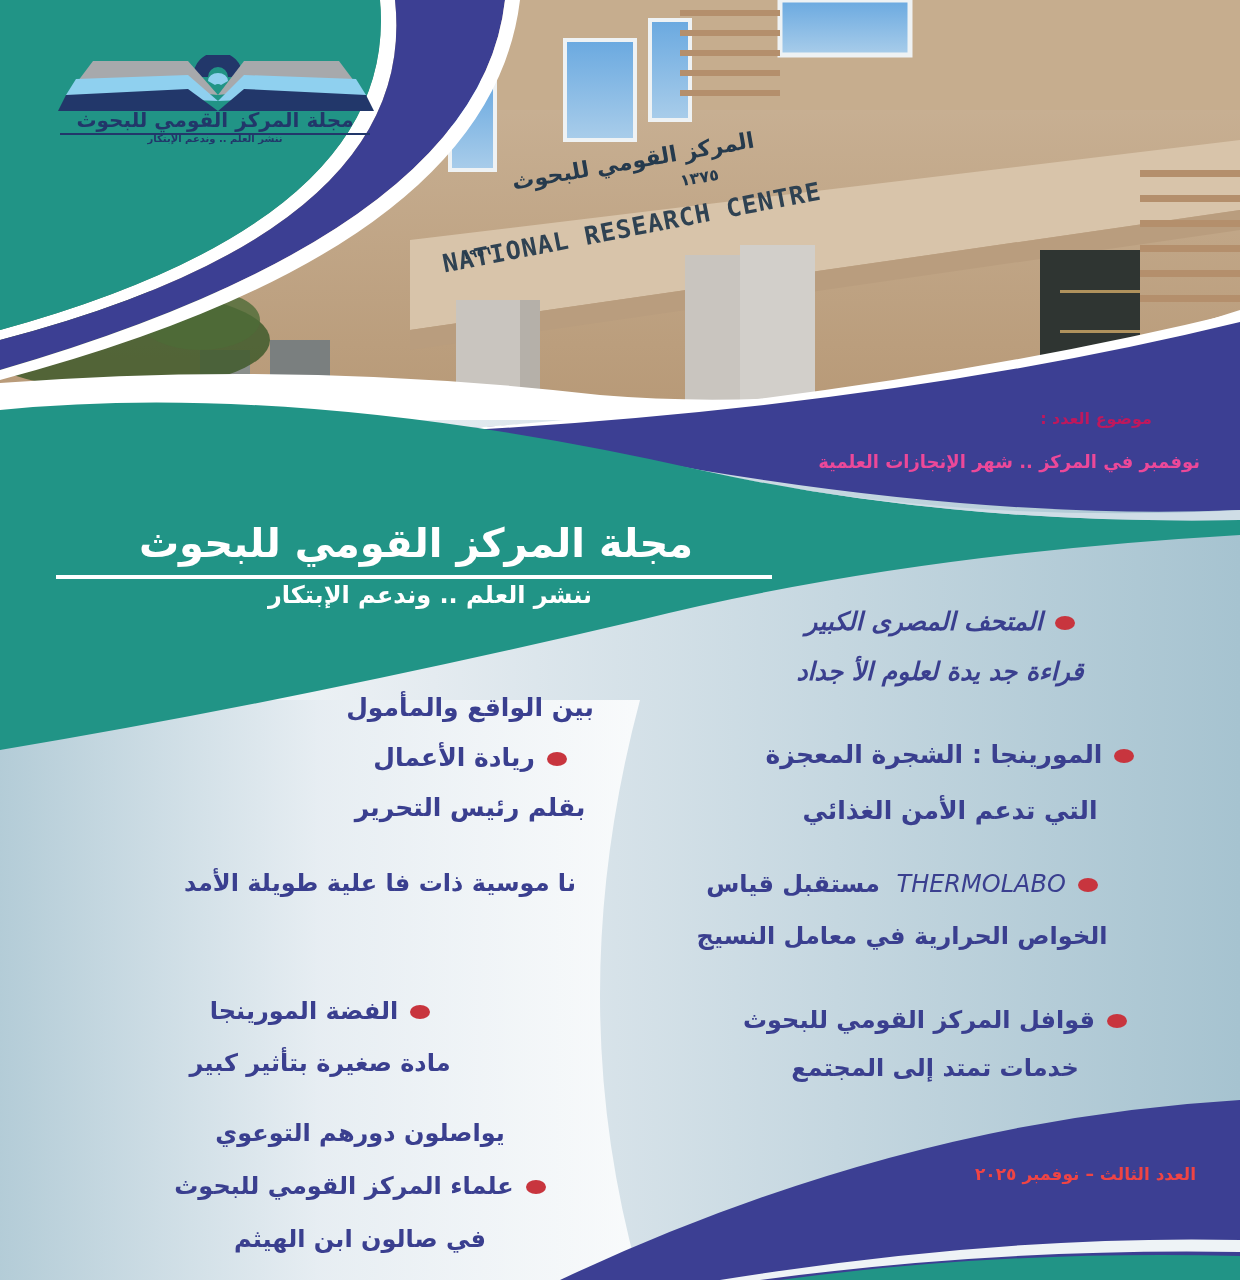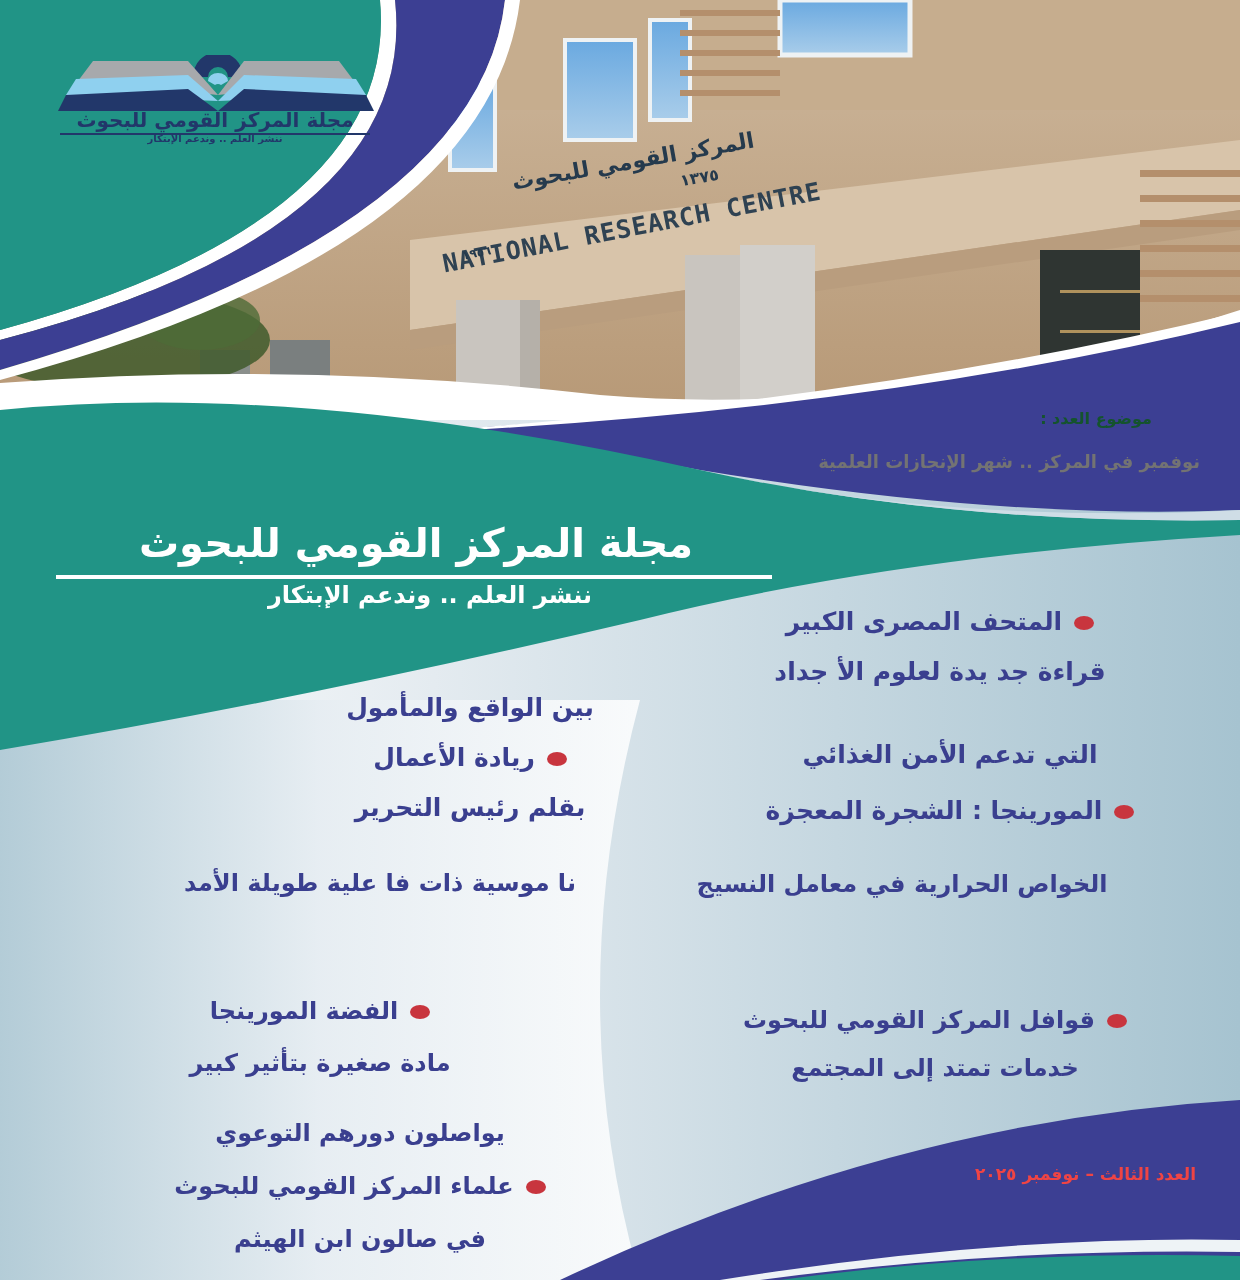--- a/index.html
+++ b/index.html
@@ -12,22 +12,22 @@
   .logo-title { left: 60px; top: 108px; width: 310px; text-align: center; color: #22376a; font-size: 20px; font-weight: bold; direction: rtl; border-bottom: 2px solid #22376a; padding-bottom: 1px; }
   .logo-sub { left: 60px; top: 133px; width: 310px; text-align: center; color: #22376a; font-size: 10px; font-weight: bold; direction: rtl; }
 
   
   .sign-ar { left: 510px; top: 170px; color: #253a4d; font-size: 22px; transform: rotate(-10deg); transform-origin: left top; }
   .sign-en { left: 440px; top: 250px; color: #2f4252; font-size: 25px; font-family: "DejaVu Sans Mono", monospace; font-weight: bold; letter-spacing: 1px; transform: rotate(-11deg); transform-origin: left top; }
   .sign-year { left: 680px; top: 168px; color: #253a4d; font-size: 16px; transform: rotate(-10deg); }
   .sign-year2 { left: 462px; top: 246px; color: #253a4d; font-size: 12px; transform: rotate(-11deg); }
 
   
-  .topic-label { right: 88px; top: 409px; color: #14532d; font-size: 16px; }
-  .topic-value { right: 40px; top: 451px; color: #737373; font-size: 18px; }
+  .topic-label { right: 88px; top: 409px; color: #be185d; font-size: 16px; }
+  .topic-value { right: 40px; top: 451px; color: #ec4899; font-size: 18px; }
 
   
   .mast-title { left: 56px; top: 520px; width: 720px; text-align: center; color: #ffffff; font-size: 40px; font-weight: bold; direction: rtl; letter-spacing: 0; }
   .mast-line { left: 56px; top: 575px; width: 716px; height: 4px; background: #ffffff; }
   .mast-sub { left: 230px; top: 581px; width: 400px; text-align: center; color: #ffffff; font-size: 24px; font-weight: bold; direction: rtl; }
 
   
   .article { position: absolute; direction: rtl; text-align: center; color: #3a3f8f; font-weight: bold; }
   .article .line { display: block; white-space: nowrap; }
   .bullet { display: inline-block; width: 20px; height: 14px; border-radius: 50%; background: #c8353e; vertical-align: middle; margin-left: 12px; }
@@ -154,31 +154,32 @@
 <div class="abs sign-en">NATIONAL RESEARCH CENTRE</div>
 <div class="abs ar sign-year2">١٩٥٦</div>
 
 <div class="abs ar topic-label">موضوع العدد :</div>
 <div class="abs ar topic-value">نوفمبر في المركز .. شهر الإنجازات العلمية</div>
 
 <div class="abs mast-title">مجلة المركز القومي للبحوث</div>
 <div class="abs mast-line"></div>
 <div class="abs mast-sub">ننشر العلم .. وندعم الإبتكار</div>
 
-<div class="article" style="right:90px; top:597px; width:420px; font-size:25px; line-height:50px;">
+<div class="article" style="right:90px; top:597px; width:420px; font-size:25px; line-height:50px;font-style:italic;">
   <span class="line"><span class="bullet"></span><span>المتحف المصرى الكبير</span></span>
   <span class="line">قراءة جد يدة لعلوم الأ جداد</span>
 </div>
 
 <div class="article" style="right:60px; top:727px; width:460px; font-size:25px; line-height:56px;">
+  <span class="line"><span class="bullet"></span><span>المورينجا : الشجرة المعجزة</span></span>
   <span class="line">التي تدعم الأمن الغذائي</span>
-  <span class="line"><span class="bullet"></span><span>المورينجا : الشجرة المعجزة</span></span>
 </div>
 
 <div class="article" style="right:78px; top:858px; width:520px; font-size:24px; line-height:52px;">
+  <span class="line"><span class="bullet"></span><span class="en-italic">THERMOLABO</span>&nbsp;&nbsp;<span>مستقبل قياس</span></span>
   <span class="line">الخواص الحرارية في معامل النسيج</span>
 </div>
 
 <div class="article" style="right:70px; top:996px; width:470px; font-size:24px; line-height:48px;">
   <span class="line"><span class="bullet"></span><span>قوافل المركز القومي للبحوث</span></span>
   <span class="line">خدمات تمتد إلى المجتمع</span>
 </div>
 
 <div class="article" style="left:320px; top:683px; width:300px; font-size:25px; line-height:50px;">
   <span class="line">بين الواقع والمأمول</span>

